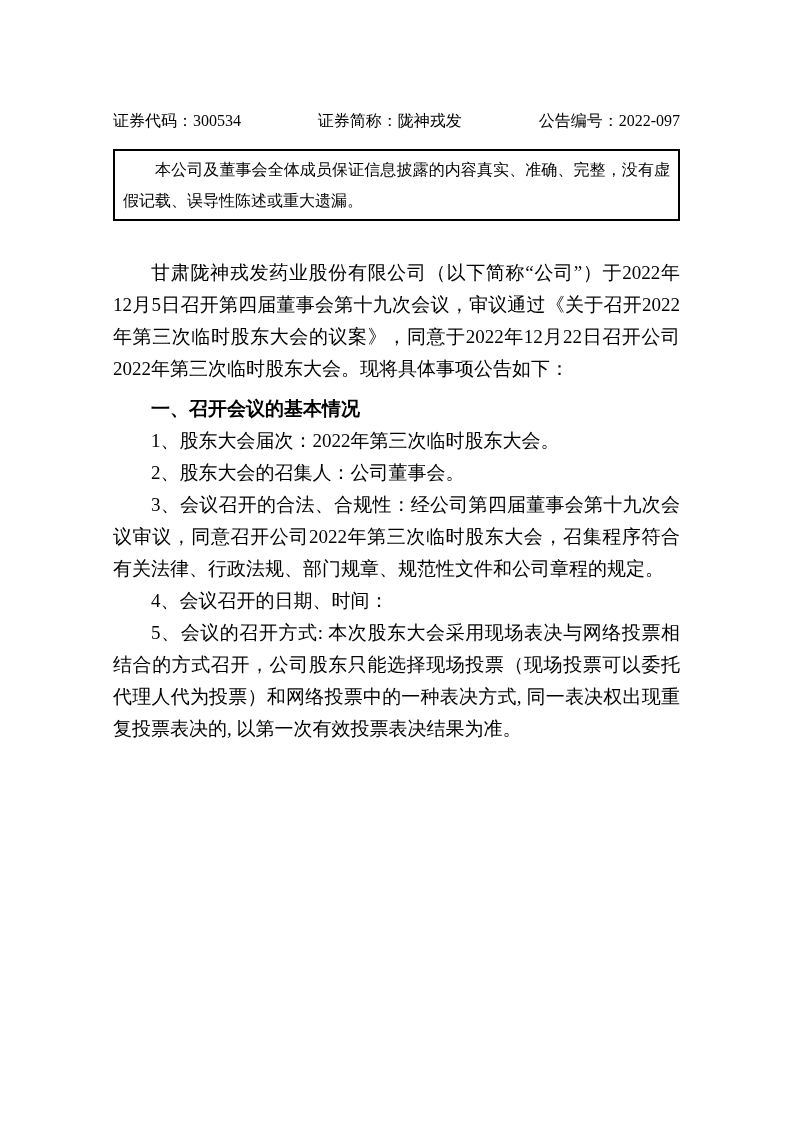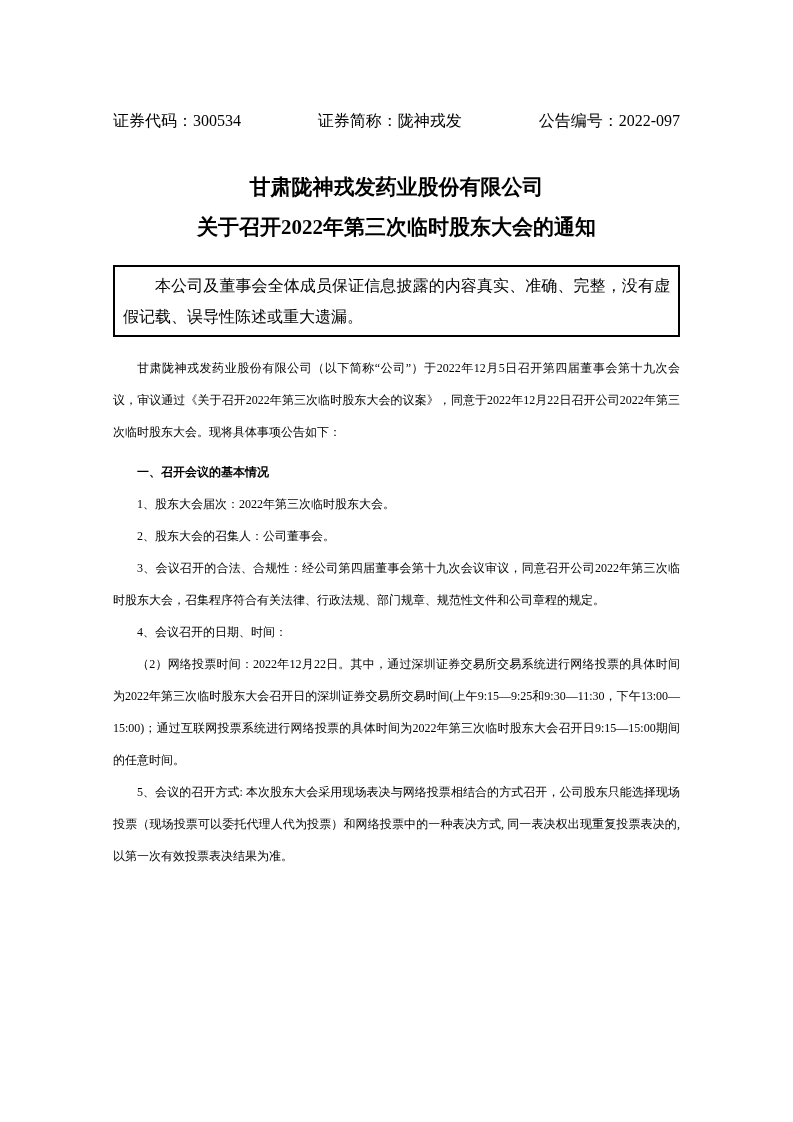--- a/index.html
+++ b/index.html
@@ -38,22 +38,22 @@
     margin-top: 18px;
     border: 2px solid #000000;
     padding: 3px 8px;
     font-weight: normal;
     font-size: 16px;
     line-height: 31px;
     text-indent: 2em;
     text-align: justify;
   }
   .doc-body {
-    margin-top: 15px;
-    font-size: 12px;
+    margin-top: 36px;
+    font-size: 19px;
     line-height: 32px;
   }
   .doc-body p {
     text-indent: 2em;
     text-align: justify;
   }
   .section-heading {
     font-weight: bold;
     margin-top: 8px;
   }
@@ -62,33 +62,28 @@
 <body>
 
 <div class="page">
 
   <div class="doc-header">
     <span>证券代码：300534</span>
     <span>证券简称：陇神戎发</span>
     <span>公告编号：2022-097</span>
   </div>
 
-  <div class="doc-title">
-    <div class="title-line">甘肃陇神戎发药业股份有限公司</div>
-    <div class="title-line">关于召开2022年第三次临时股东大会的通知</div>
-  </div>
 
   <div class="disclaimer-box">
     <span>本公司及董事会全体成员保证信息披露的内容真实、准确、完整，没有虚假记载、误导性陈述或重大遗漏。</span>
   </div>
 
   <div class="doc-body">
     <p>甘肃陇神戎发药业股份有限公司（以下简称“公司”）于2022年12月5日召开第四届董事会第十九次会议，审议通过《关于召开2022年第三次临时股东大会的议案》，同意于2022年12月22日召开公司2022年第三次临时股东大会。现将具体事项公告如下：</p>
     <p class="section-heading">一、召开会议的基本情况</p>
     <p>1、股东大会届次：2022年第三次临时股东大会。</p>
     <p>2、股东大会的召集人：公司董事会。</p>
     <p>3、会议召开的合法、合规性：经公司第四届董事会第十九次会议审议，同意召开公司2022年第三次临时股东大会，召集程序符合有关法律、行政法规、部门规章、规范性文件和公司章程的规定。</p>
     <p>4、会议召开的日期、时间：</p>
-    <p>（2）网络投票时间：2022年12月22日。其中，通过深圳证券交易所交易系统进行网络投票的具体时间为2022年第三次临时股东大会召开日的深圳证券交易所交易时间(上午9:15—9:25和9:30—11:30，下午13:00—15:00)；通过互联网投票系统进行网络投票的具体时间为2022年第三次临时股东大会召开日9:15—15:00期间的任意时间。</p>
     <p>5、会议的召开方式: 本次股东大会采用现场表决与网络投票相结合的方式召开，公司股东只能选择现场投票（现场投票可以委托代理人代为投票）和网络投票中的一种表决方式, 同一表决权出现重复投票表决的, 以第一次有效投票表决结果为准。</p>
   </div>
 
 </div>
 
 </body></html>

